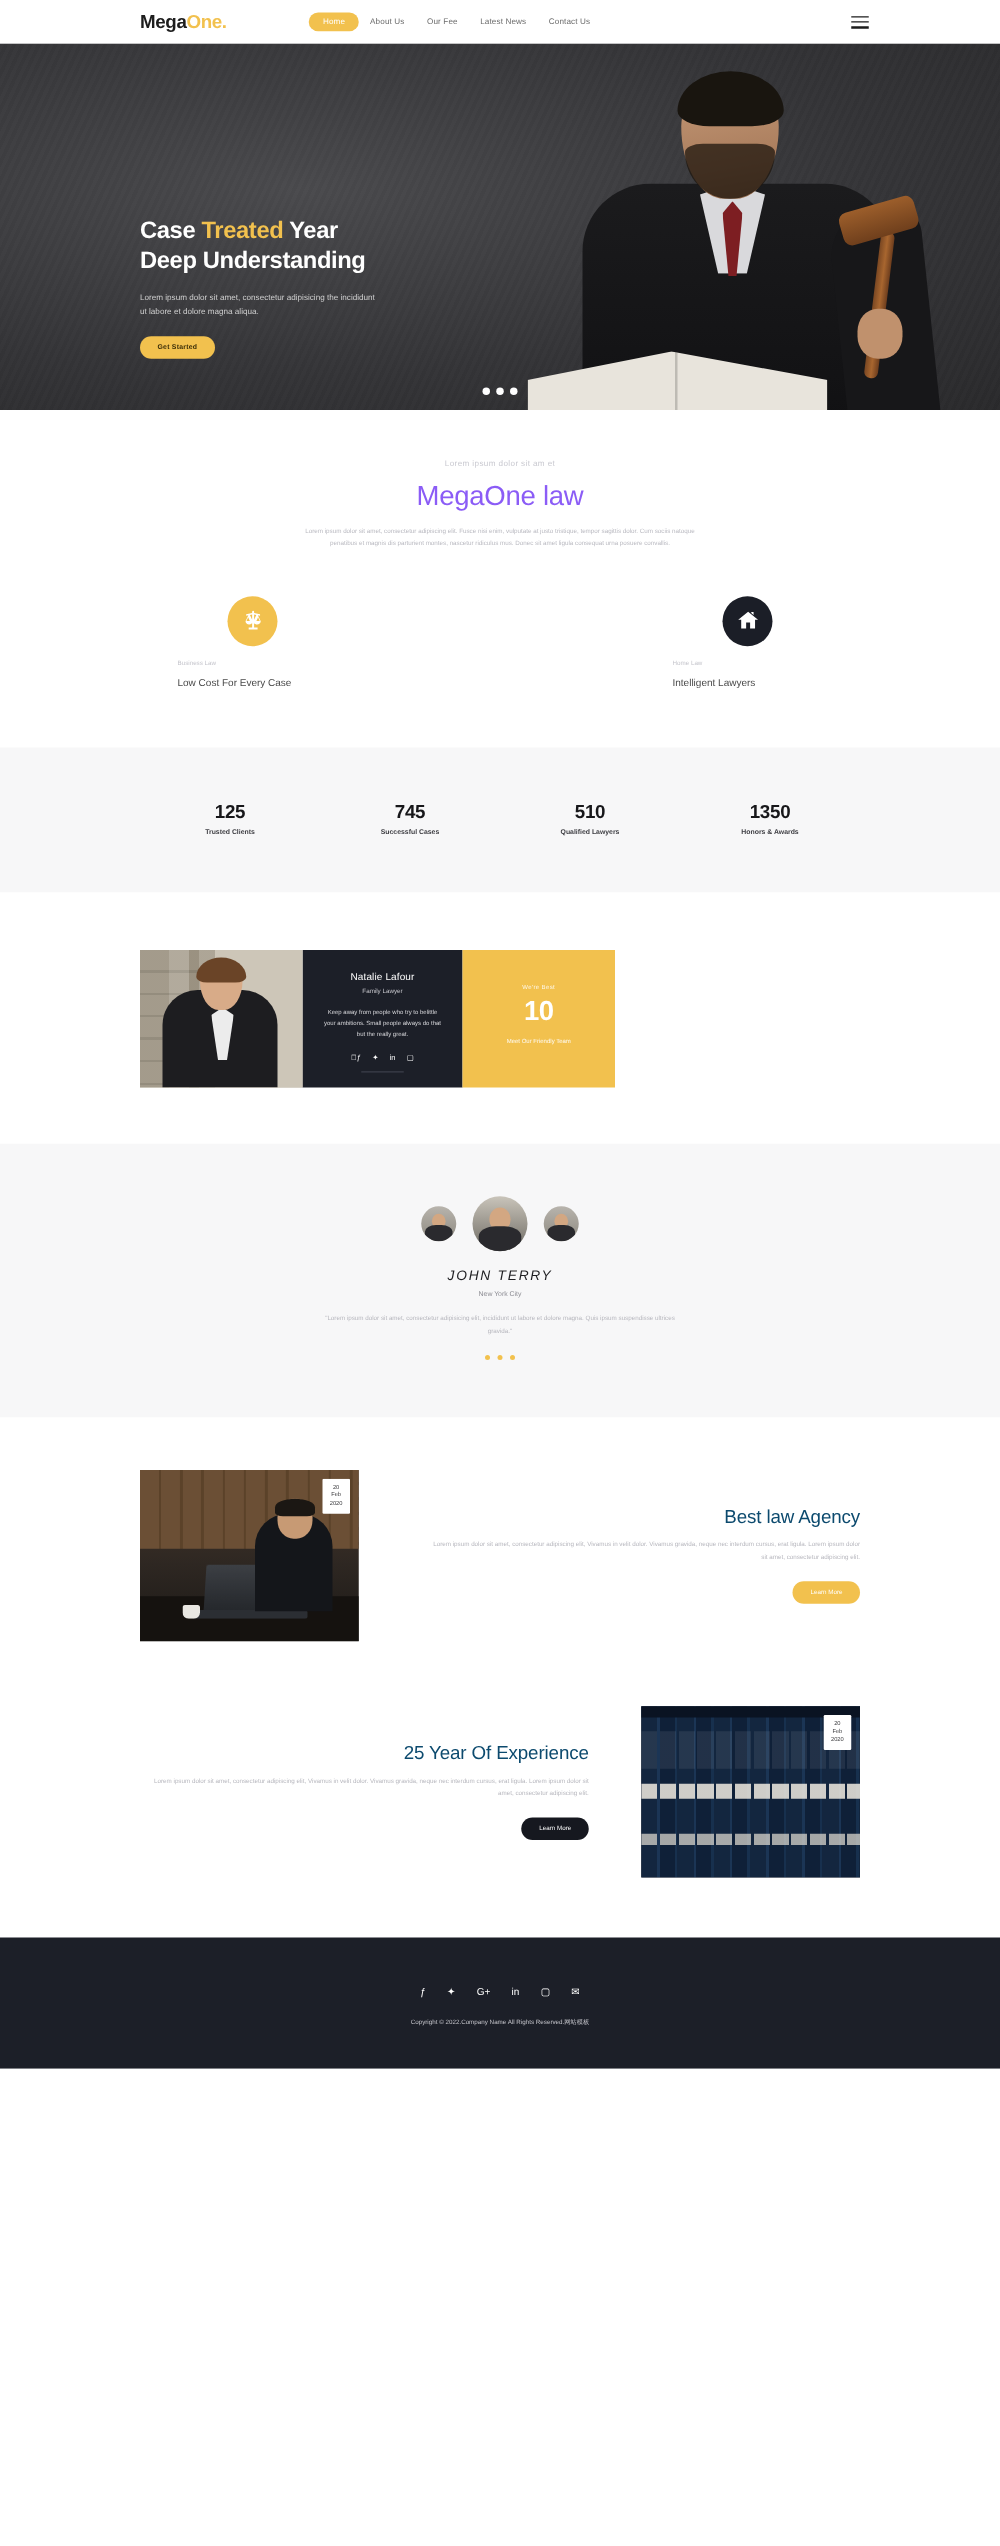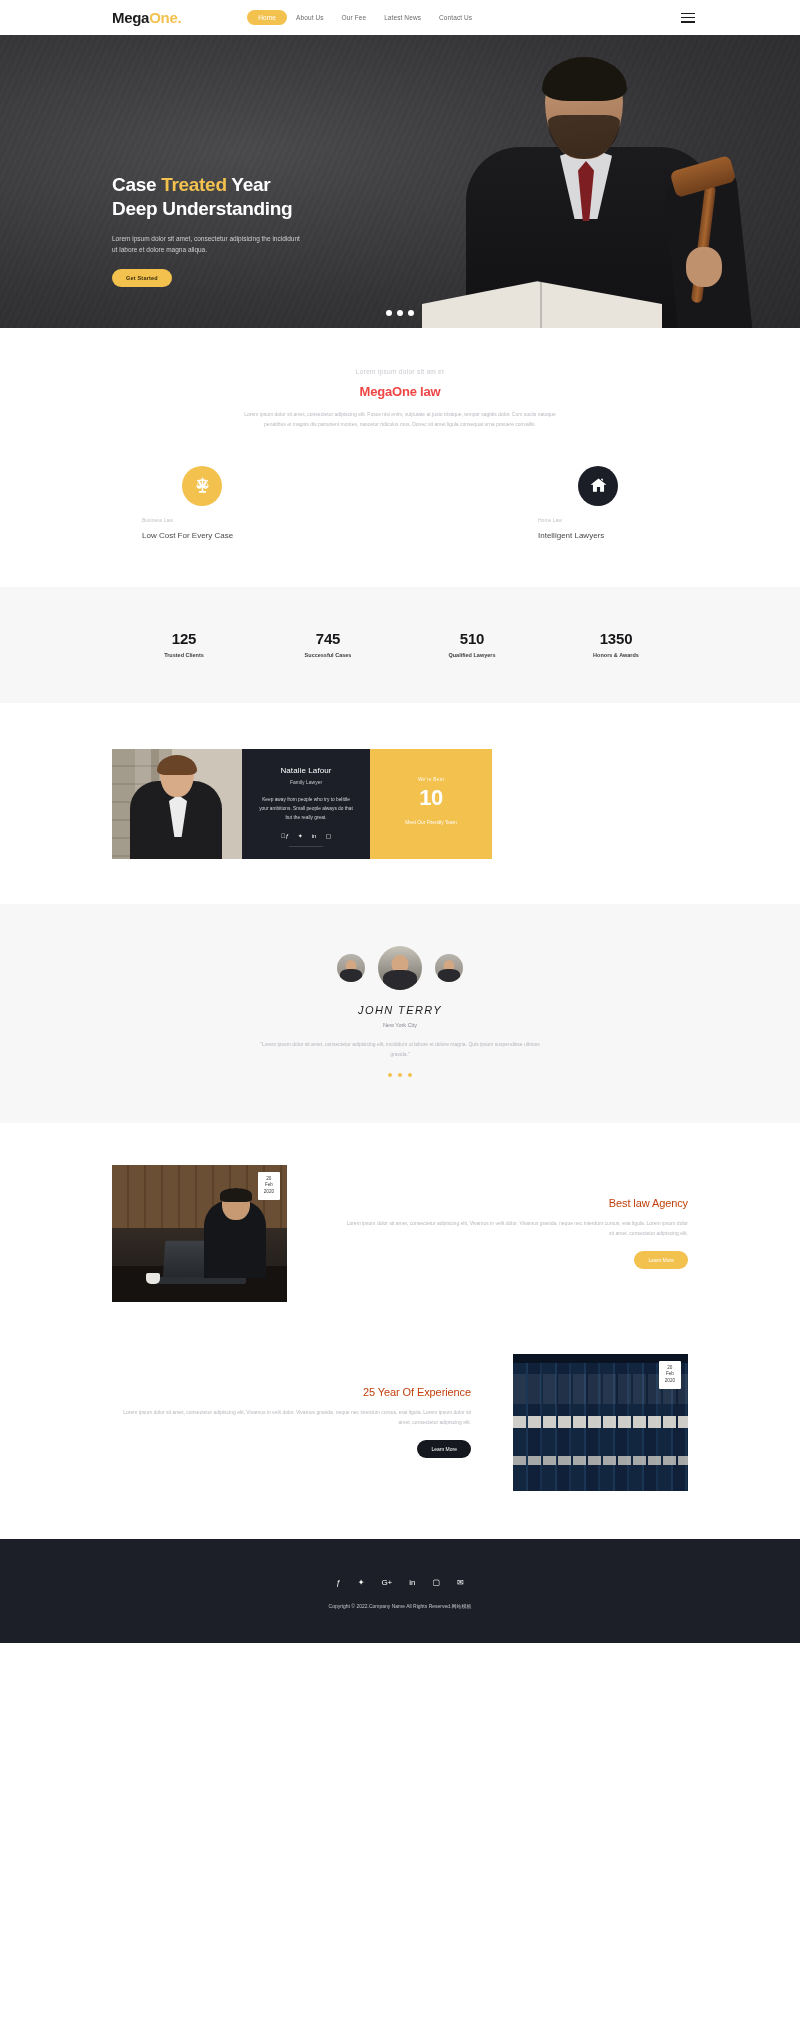--- a/index.html
+++ b/index.html
@@ -164,23 +164,23 @@
     display: flex; gap: 5px; z-index: 6;
   }
   .hero-dots i { width: 6px; height: 6px; border-radius: 50%; background: #fff; display:block; }
 
   
   .section { padding: 0 112px; }
   .about { padding-top: 40px; padding-bottom: 46px; text-align: center; background:#fff; }
   .eyebrow { font-size: 6.5px; color: #c9c9d0; letter-spacing: .3px; }
   .sec-title {
     margin-top: 9px;
-    font-size: 13px;
-    font-weight: 700;
-    color: #ef4444;
+    font-size: 22px;
+    font-weight: 400;
+    color: #8b5cf6;
     letter-spacing: -0.2px;
   }
   .sec-desc {
     margin: 11px auto 0;
     max-width: 320px;
     font-size: 5px;
     line-height: 1.95;
     color: #b9b9c0;
   }
   .services {
@@ -330,21 +330,21 @@
   .ni-hair{position:absolute;left:108px;bottom:100px;width:32px;height:14px;background:#1b1713;border-radius:50% 50% 20% 20%;}
   .ni-cup{position:absolute;left:34px;bottom:18px;width:14px;height:11px;background:#e9e7e2;border-radius:2px 2px 5px 5px;}
   .news-date {
     position: absolute; right: 7px; top: 7px;
     background: #fff; color: #3b3b3e;
     font-size: 4.6px; line-height: 1.5;
     padding: 4px 6px; text-align: center;
     border-radius: 1px;
   }
   .news-body { padding-left: 55px; padding-right: 0; flex: 1; text-align: right; }
-  .news-title { font-size: 11px; font-weight: 400; color: #c2410c; letter-spacing: -.1px; }
+  .news-title { font-size: 15px; font-weight: 400; color: #0c4a6e; letter-spacing: -.1px; }
   .news-text { margin-top: 10px; font-size: 5px; line-height: 1.95; color: #b7b7be; }
   .news-btn {
     margin-top: 13px; display: inline-block;
     background: #f2c14e; color: #fff;
     font-size: 5px; padding: 6px 14px; border-radius: 11px;
   }
 
   .news.reverse { padding-top: 22px; padding-bottom: 48px; }
   .news.reverse .news-body { text-align: right; padding-left: 0; padding-right: 42px; }
   .news.reverse .news-btn { background: #16181f; color: #fff; }

